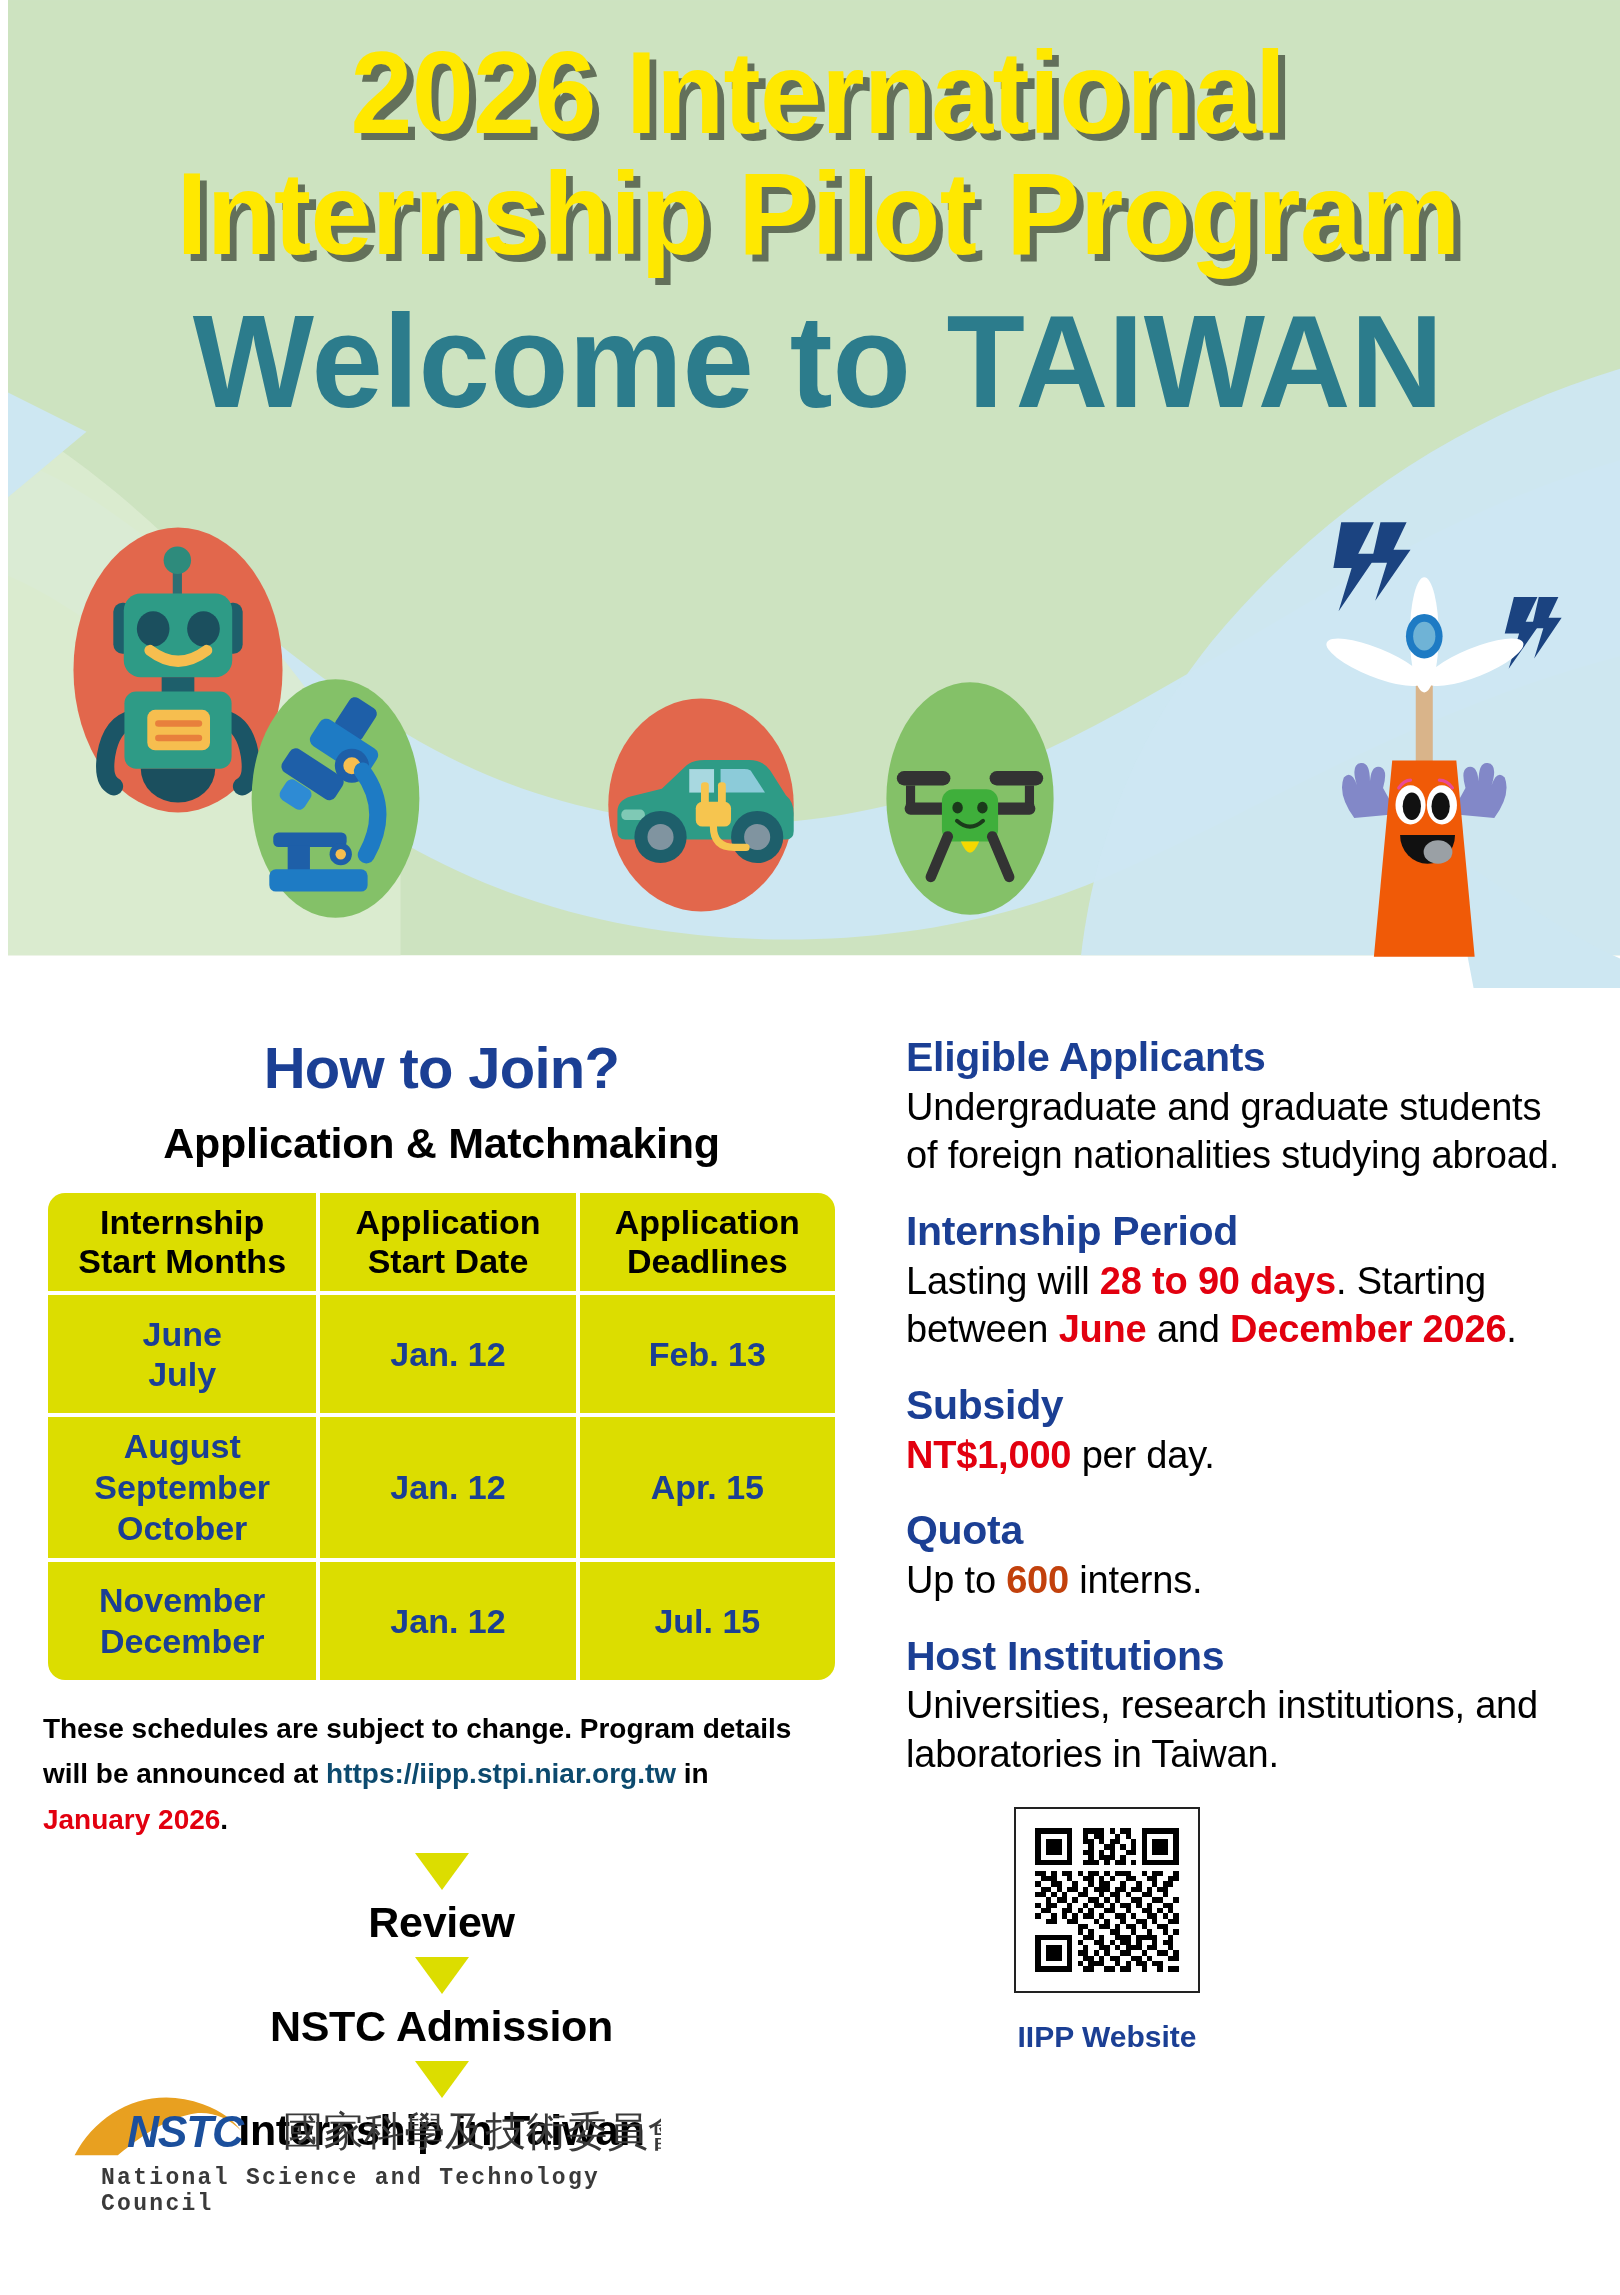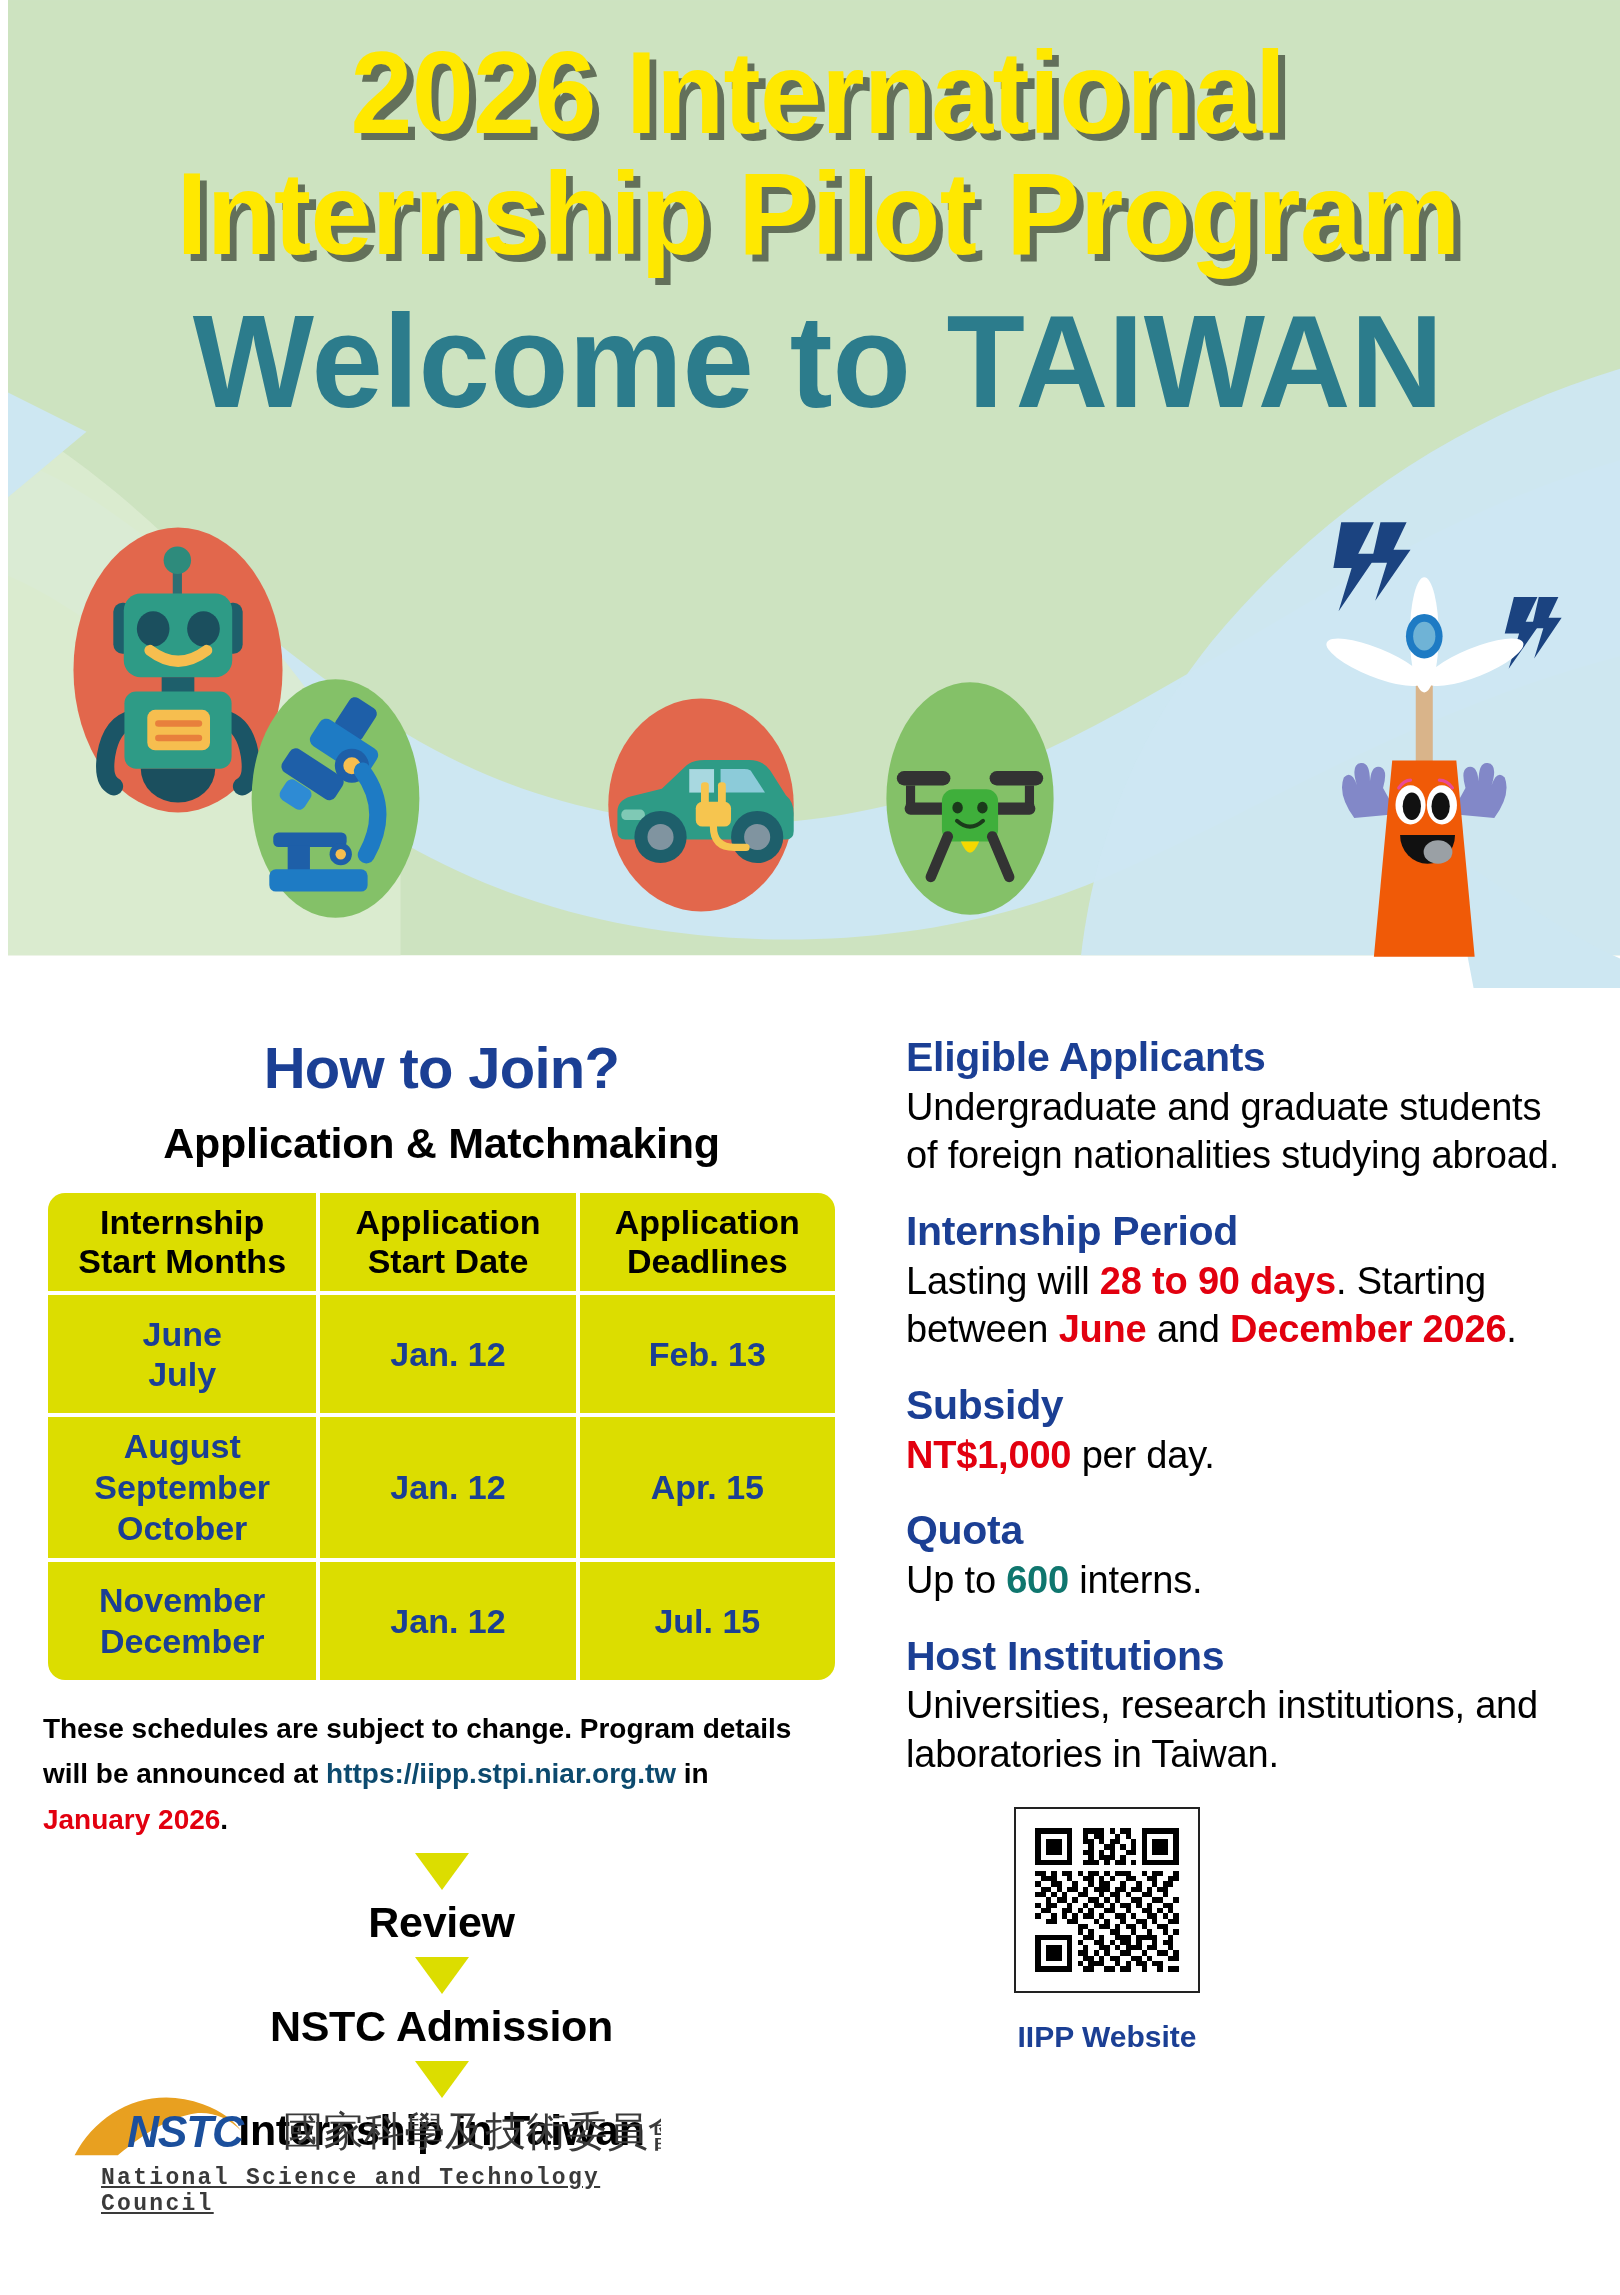--- a/index.html
+++ b/index.html
@@ -111,40 +111,39 @@
   #right-col{ position:absolute; left:906px; top:47px; width:674px; }
   .sec{ margin-bottom:29px; }
   .sec-h{
     font-size:41px; font-weight:bold; color:#1B3F94; line-height:1.1;
     letter-spacing:-0.3px; margin-bottom:2.6px;
   }
   .sec-b{
     font-size:38px; color:#000; line-height:1.28; letter-spacing:-0.2px;
   }
   .sec-b .red{ color:#E2000F; font-weight:bold; }
-  .sec-b .orangered{ color:#0f766e; font-weight:bold; }
+  .sec-b .orangered{ color:#c2410c; font-weight:bold; }
 
   #qr-block{ margin-top:27.5px; margin-left:108px; }
   #qr-frame{
     width:186px; height:186px; border:2px solid #222; background:#fff;
     display:flex; align-items:center; justify-content:center;
   }
   #qr-label{
     width:186px; text-align:center; margin-top:27px;
     font-size:30px; font-weight:bold; color:#1B3F94;
   }
 
   #nstc-logo{
     position:absolute; left:72px; top:1099px; width:589px;
   }
   #nstc-en{
     font-size:23px; font-weight:bold; color:#3A3A3A;
     letter-spacing:2.3px; margin-top:-2.6px; padding-left:29px;
     font-family:"Liberation Mono", monospace;
-    text-decoration:underline;
   }
 </style>
 </head>
 <body>
 
 <div id="header-band">
 
   <svg class="bg-svg" width="1620" height="988" viewBox="0 0 2476 1510">
     <rect x="0" y="0" width="2476" height="1460" fill="#CDE3C0"></rect>
 

